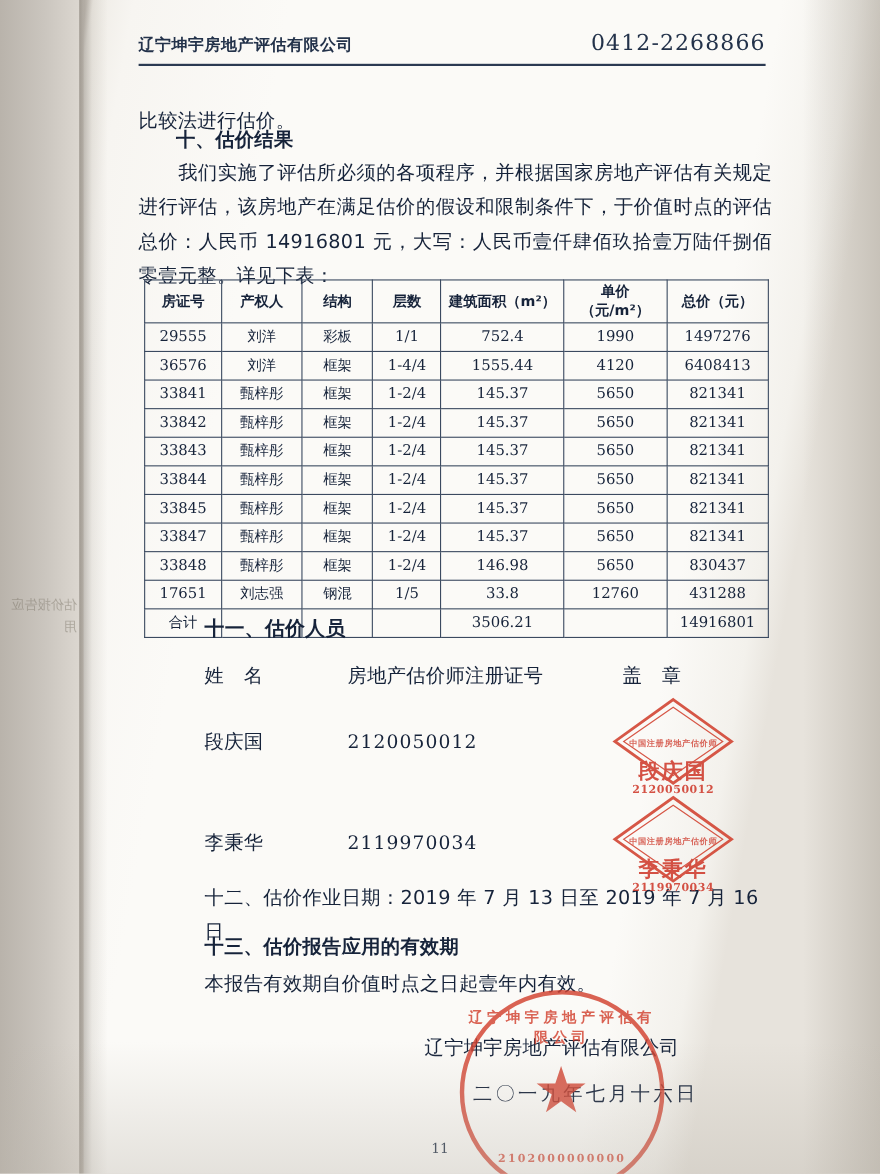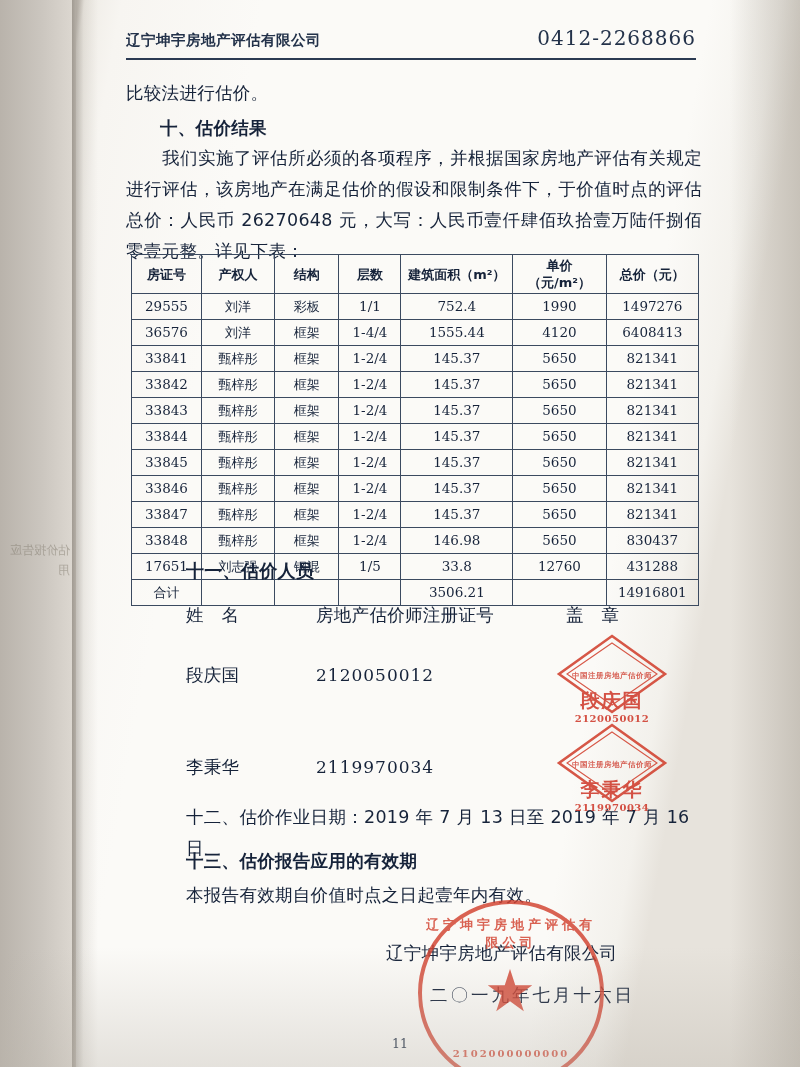--- a/index.html
+++ b/index.html
@@ -66,21 +66,21 @@
   }
 
   
   .doc-text {
     position: absolute;
     color: #16233a;
     font-size: 17.5px;
     line-height: 31px;
     letter-spacing: .3px;
   }
-  #p1 { left: 126px; top: 78px; width: 570px; }
+  #p1 { left: 126px; top: 95px; width: 570px; }
   #h10 { left: 160px; top: 113px; font-weight: bold; }
   #p2 { left: 126px; top: 143px; width: 576px; text-indent: 36px; text-align: justify; }
   #h11 { left: 186px; top: 556px; font-weight: bold; font-size: 18px; font-family: Liberation Serif, serif; }
   #names-hdr { left: 186px; top: 600px; width: 500px; }
   #names-hdr span.c1 { display:inline-block; width: 130px; }
   #names-hdr span.c2 { display:inline-block; width: 250px; font-family: Liberation Mono, monospace; }
   #row-a { left: 186px; top: 660px; width: 520px; }
   #row-b { left: 186px; top: 752px; width: 520px; }
   .prow .n { display:inline-block; width: 130px; }
   .prow .num { display:inline-block; width: 250px; font-family:"DejaVu Serif","Liberation Serif",serif; font-size: 17px; letter-spacing: 1px;}
@@ -194,21 +194,21 @@
   <div id="bleed">估价报告应用</div>
 
   <div id="header">
     <span class="hl">辽宁坤宇房地产评估有限公司</span>
     <span class="hr">0412-2268866</span>
   </div>
   <div id="headerline"></div>
 
   <div class="doc-text" id="p1">比较法进行估价。</div>
   <div class="doc-text" id="h10">十、估价结果</div>
-  <div class="doc-text" id="p2">我们实施了评估所必须的各项程序，并根据国家房地产评估有关规定进行评估，该房地产在满足估价的假设和限制条件下，于价值时点的评估总价：人民币 26270648 元，大写：人民币壹仟肆佰玖拾壹万陆仟捌佰零壹元整。详见下表：</div>
+  <div class="doc-text" id="p2">我们实施了评估所必须的各项程序，并根据国家房地产评估有关规定进行评估，该房地产在满足估价的假设和限制条件下，于价值时点的评估总价：人民币 14916801 元，大写：人民币壹仟肆佰玖拾壹万陆仟捌佰零壹元整。详见下表：</div>
 
   <div id="tbl-wrap">
     <table class="vtbl">
       <thead>
         <tr>
           <th class="col1">房证号</th>
           <th class="col2">产权人</th>
           <th class="col3">结构</th>
           <th class="col4">层数</th>
           <th class="col5">建筑面积（m²）</th>
@@ -274,29 +274,20 @@
           <tr>
             <td class="col1 num">33845</td>
             <td class="col2">甄梓彤</td>
             <td class="col3">框架</td>
             <td class="col4 num">1-2/4</td>
             <td class="col5 num">145.37</td>
             <td class="col6 num">5650</td>
             <td class="col7 num">821341</td>
           </tr>
           <tr>
-            <td class="col1 num">33846</td>
-            <td class="col2">甄梓彤</td>
-            <td class="col3">框架</td>
-            <td class="col4 num">1-2/4</td>
-            <td class="col5 num">145.37</td>
-            <td class="col6 num">5650</td>
-            <td class="col7 num">821341</td>
-          </tr>
-          <tr>
             <td class="col1 num">33847</td>
             <td class="col2">甄梓彤</td>
             <td class="col3">框架</td>
             <td class="col4 num">1-2/4</td>
             <td class="col5 num">145.37</td>
             <td class="col6 num">5650</td>
             <td class="col7 num">821341</td>
           </tr>
           <tr>
             <td class="col1 num">33848</td>

